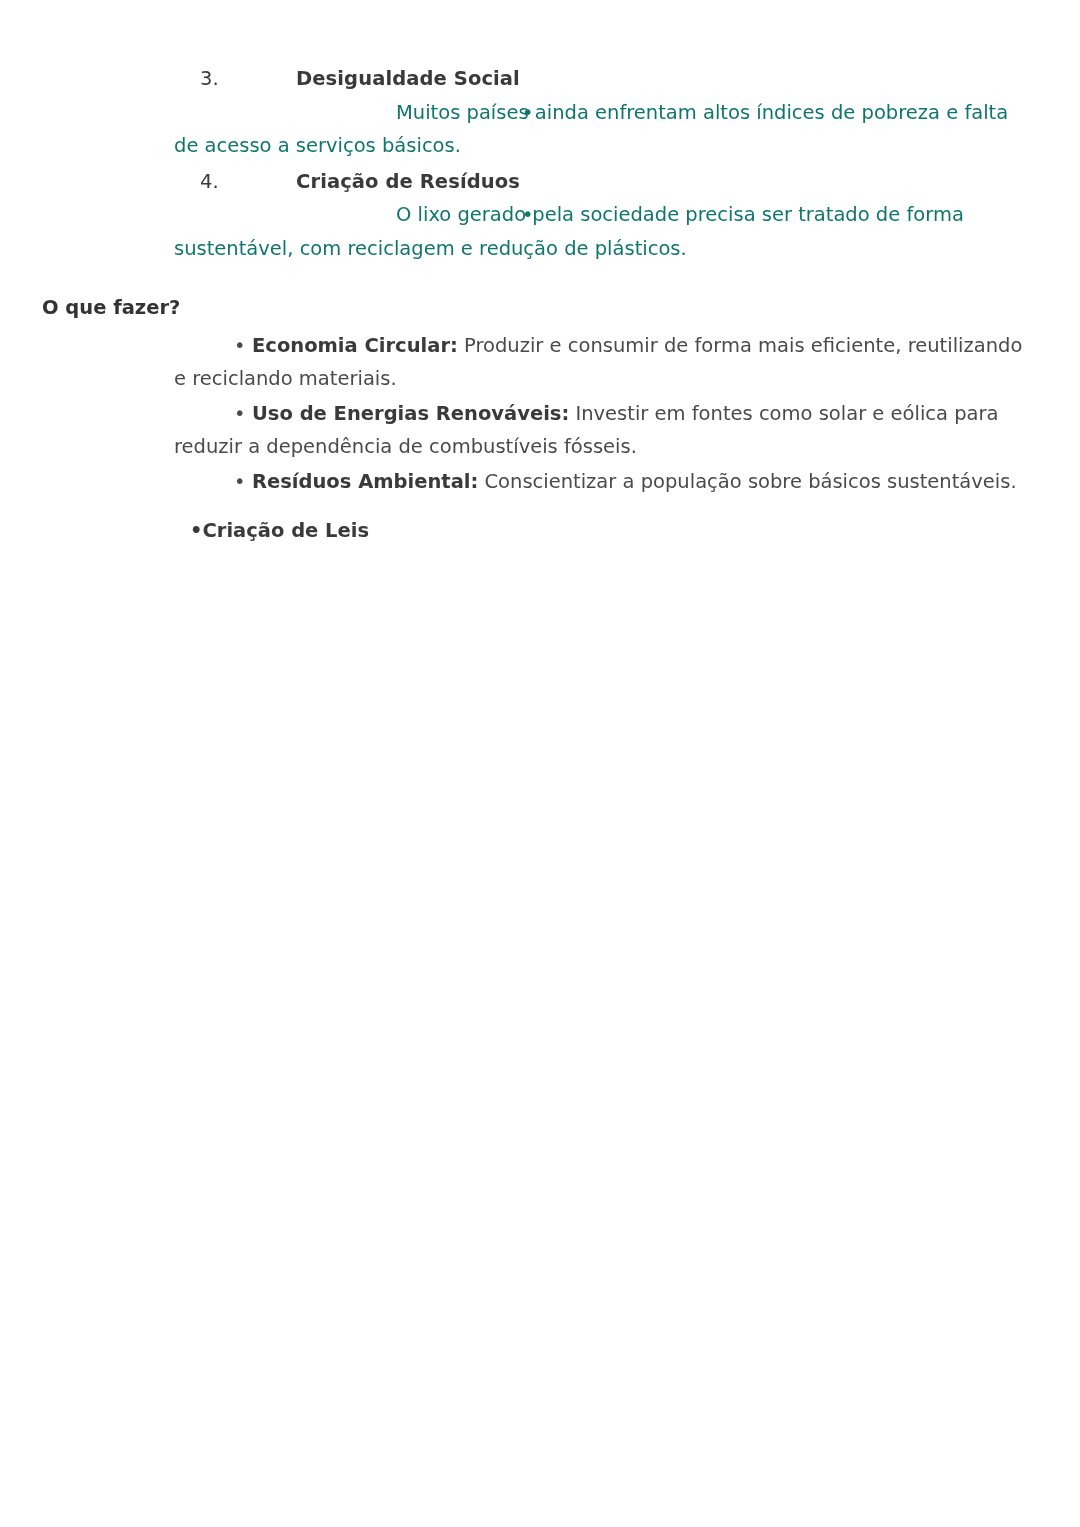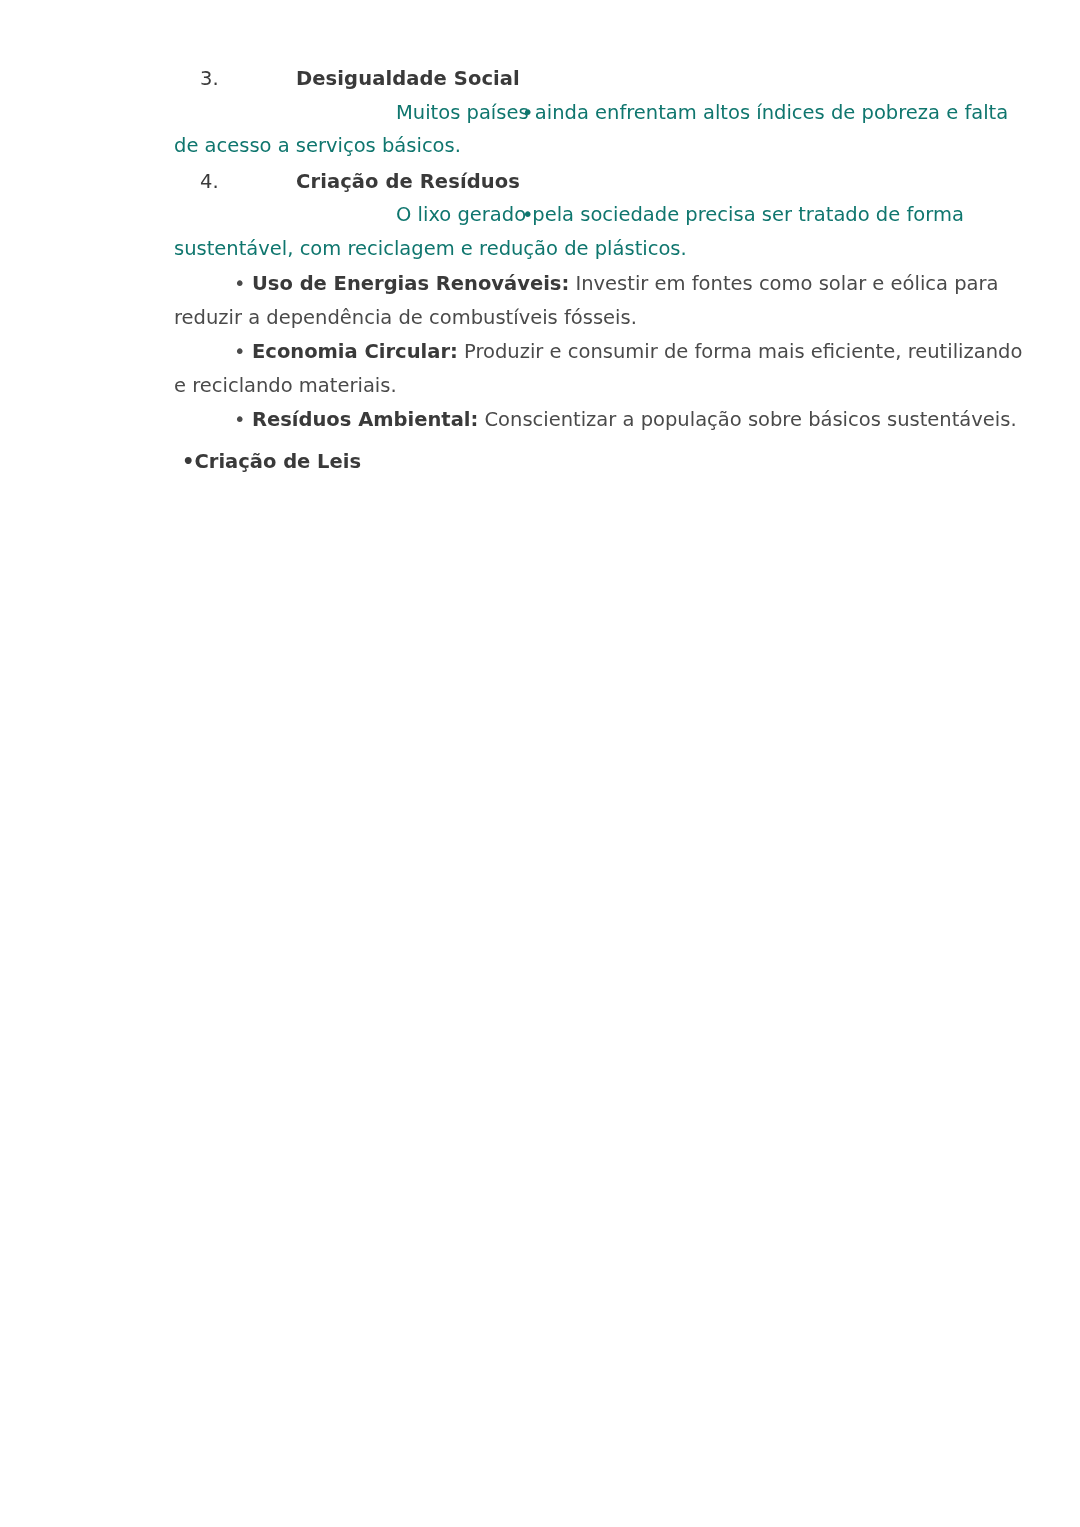--- a/index.html
+++ b/index.html
@@ -89,21 +89,21 @@
     width: 48px;
   }
   .do-item .lbl {
     font-weight: bold;
     color: #3a3a3a;
   }
 
   .tight-bullet {
     padding-left: 132px;
     text-indent: 0;
-    margin: 8px;
+    margin: 16px;
     font-weight: bold;
     color: #3a3a3a;
   }
   .tight-bullet .dot {
     display: inline-block;
   }
   .plain-para {
     margin: 0;
     padding-left: 132px;
     text-indent: 0;
@@ -123,26 +123,27 @@
         <p class="sub-para"><span class="sub-bullet">•</span><span>Muitos países ainda enfrentam altos índices de pobreza e falta de acesso a serviços básicos.</span></p>
       </li>
 
       <li class="num-item">
         <span class="num-head"><span class="num-marker">4.</span><span>Criação de Resíduos</span></span>
         <p class="sub-para"><span class="sub-bullet">•</span><span>O lixo gerado pela sociedade precisa ser tratado de forma sustentável, com reciclagem e redução de plásticos.</span></p>
       </li>
 
     </ol>
 
+    <p class="section-heading">O que fazer?</p>
 
     <ul class="do-list">
 
+      <li class="do-item"><span class="bullet">•</span><span class="lbl">Economia Circular:</span><span> Produzir e consumir de forma mais eficiente, reutilizando e reciclando materiais.</span></li>
+
       <li class="do-item"><span class="bullet">•</span><span class="lbl">Uso de Energias Renováveis:</span><span> Investir em fontes como solar e eólica para reduzir a dependência de combustíveis fósseis.</span></li>
-
-      <li class="do-item"><span class="bullet">•</span><span class="lbl">Economia Circular:</span><span> Produzir e consumir de forma mais eficiente, reutilizando e reciclando materiais.</span></li>
 
       <li class="do-item"><span class="bullet">•</span><span class="lbl">Resíduos Ambiental:</span><span> Conscientizar a população sobre básicos sustentáveis.</span></li>
 
       <li class="tight-bullet"><span class="dot">•</span><span>Criação de Leis</span></li>
 
     </ul>
 
 
   </div>
 </div>

